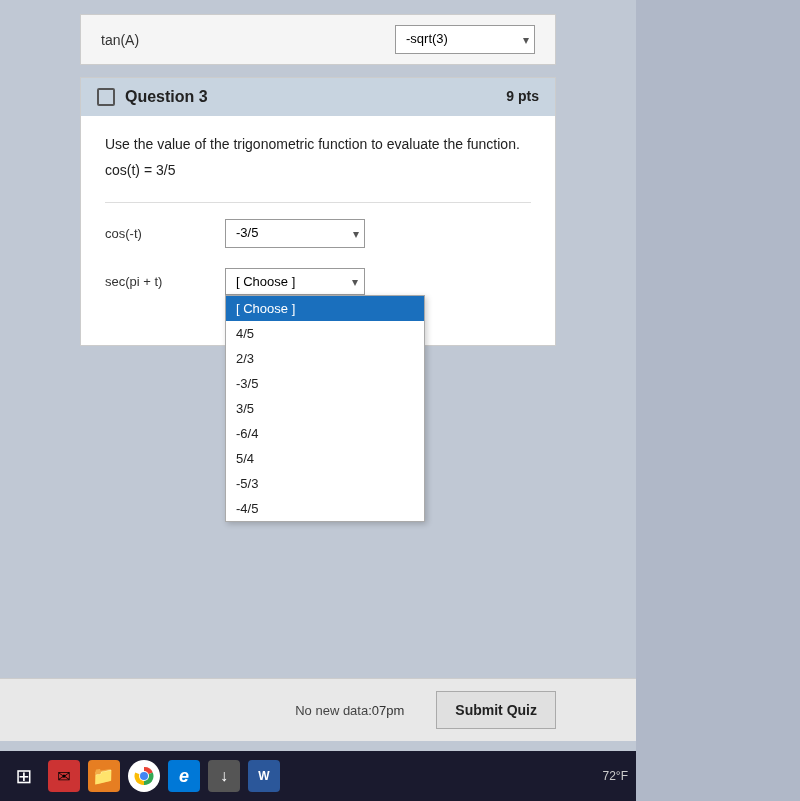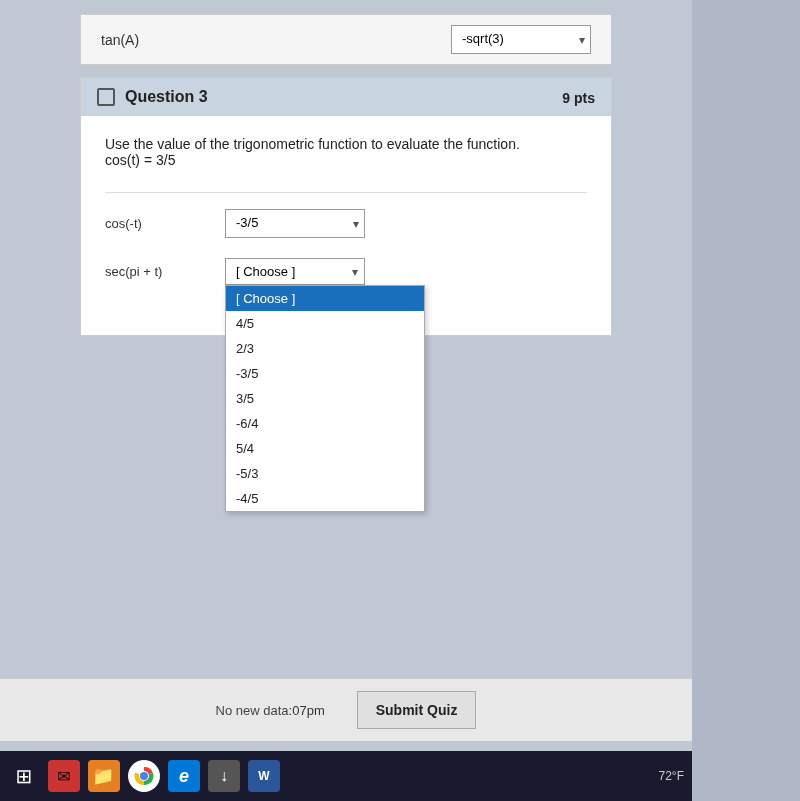--- a/index.html
+++ b/index.html
@@ -7,21 +7,21 @@
       width: 800px;
       height: 801px;
       background: #b0b8c8;
       font-family: Arial, sans-serif;
       font-size: 14px;
       overflow: hidden;
       position: relative;
     }
 
     .screen {
-      width: 692px;
+      width: 636px;
       height: 801px;
       position: relative;
       background: #c0c8d4;
     }
 
     
     .top-fragment {
       background: #f5f5f5;
       margin: 0 80px;
       padding: 10px 20px 10px 20px;
@@ -56,21 +56,21 @@
     .question-card {
       background: white;
       margin: 12px 80px 0 80px;
       border: 1px solid #ccc;
     }
 
     .question-header {
       background: #c8d4e0;
       padding: 10px 16px;
       display: flex;
-      align-items: flex-end;
+      align-items: flex-start;
       justify-content: space-between;
     }
 
     .question-header-left {
       display: flex;
       align-items: center;
       gap: 10px;
     }
 
     .question-icon {
@@ -93,20 +93,21 @@
       font-weight: bold;
     }
 
     .question-body {
       padding: 20px 24px 30px 24px;
     }
 
     .question-text {
       font-size: 14px;
       color: #222;
+      margin-bottom: 10px;
     }
 
     .question-formula {
       font-size: 14px;
       color: #222;
       margin-bottom: 24px;
     }
 
     .divider {
       height: 1px;
@@ -207,21 +208,21 @@
     .bottom-bar {
       position: absolute;
       bottom: 60px;
       left: 0;
       right: 0;
       background: #e8e8e8;
       border-top: 1px solid #ccc;
       padding: 12px 80px;
       display: flex;
       align-items: center;
-      justify-content: center;
+      justify-content: flex-end;
     }
 
     .bottom-bar .no-data {
       font-size: 13px;
       color: #444;
     }
 
     .bottom-bar-right {
       display: flex;
       align-items: center;

